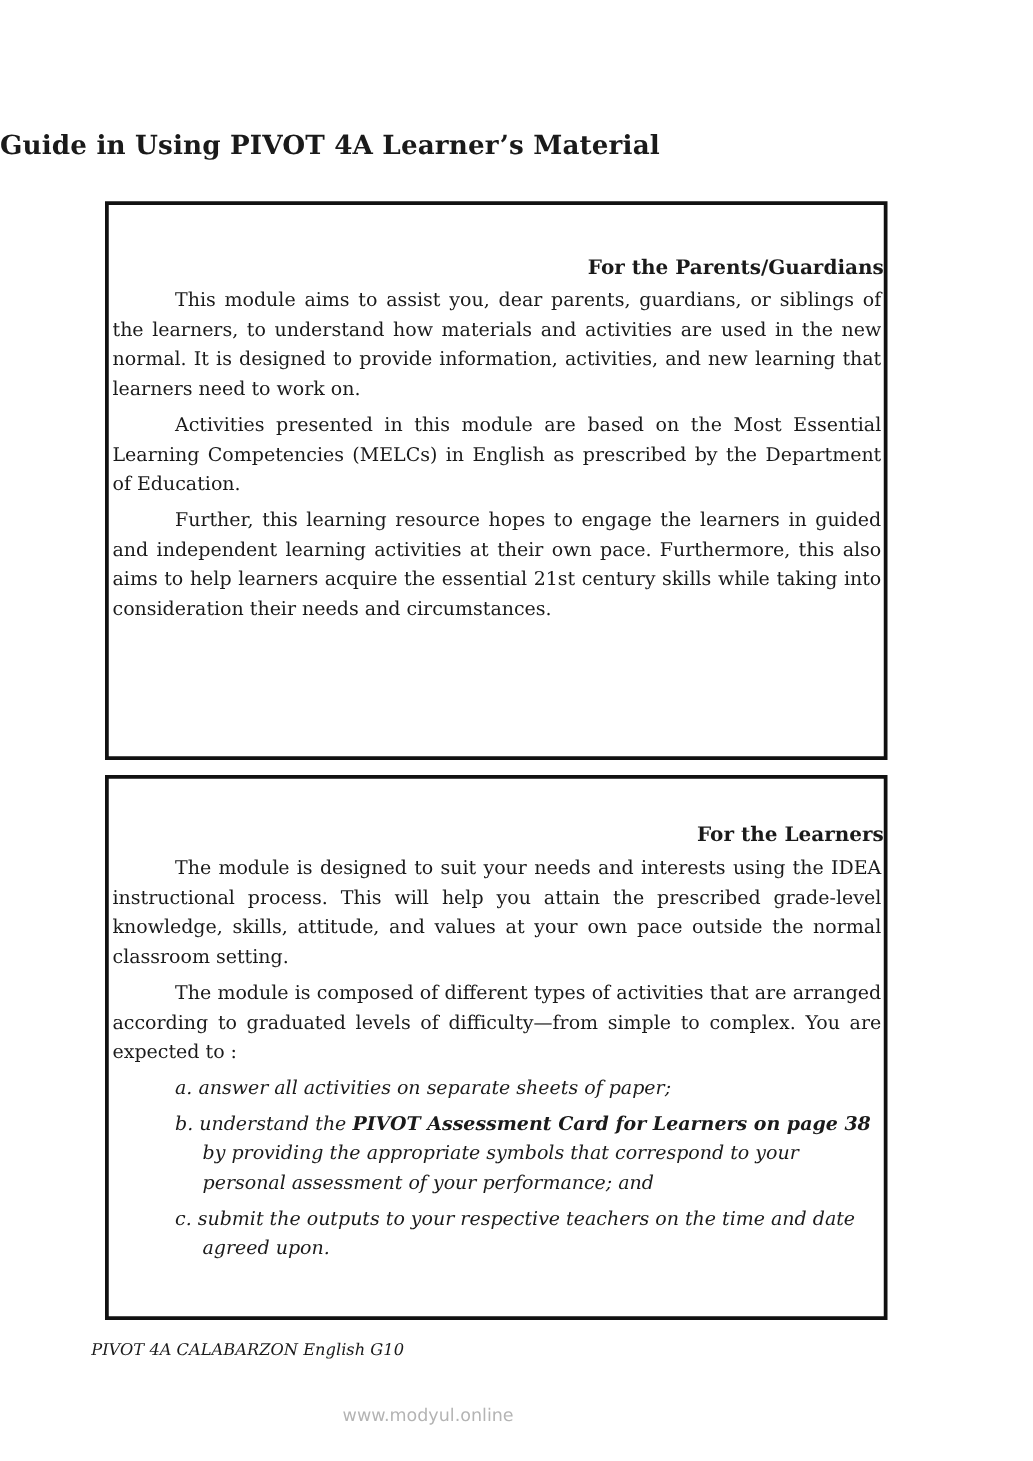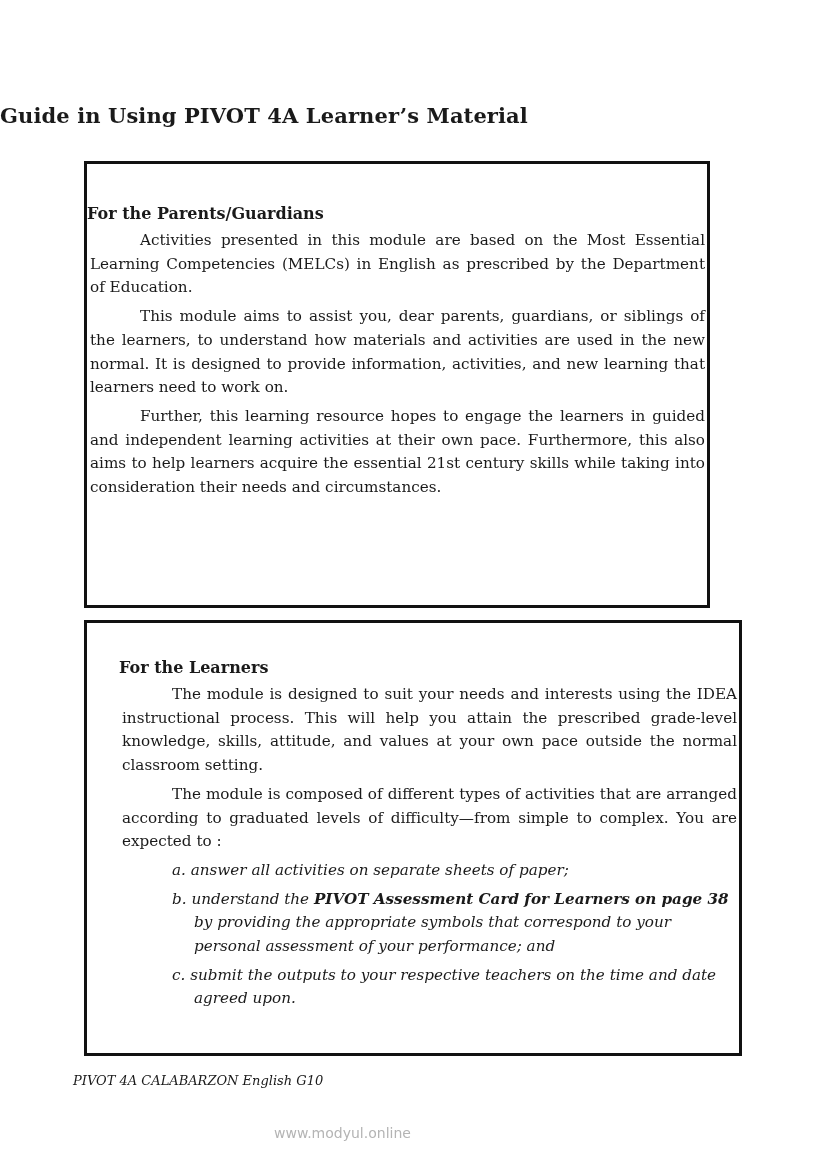--- a/index.html
+++ b/index.html
@@ -1,37 +1,37 @@
 <!DOCTYPE html>
 <html><head>
 <meta charset="utf-8">
 <style>
   html, body { margin: 0; padding: 0; background: #ffffff; }
   body { width: 826px; height: 1169px; position: relative; font-family: "DejaVu Serif", serif; color: #1a1a1a; overflow: hidden; }
   .title { position: absolute; left: 0; width: 794px; top: 103px; font-weight: bold; font-size: 21px; letter-spacing: 0.1px; }
   .box { position: absolute; left: 84px; width: 620px; border: 3px solid #111; box-sizing: content-box; }
   .box1 { top: 161px; height: 441px; }
-  .box2 { top: 620px; height: 430px; padding-left: 32px; }
-  .box-head { text-align: left; font-weight: bold; font-size: 16px; margin-top: 40px; margin-bottom: 6px; }
+  .box2 { top: 620px; height: 430px; }
+  .box-head { text-align: right; font-weight: bold; font-size: 16px; margin-top: 40px; margin-bottom: 6px; }
   .box2 .box-head { margin-top: 35px; }
   .para { font-size: 15.2px; line-height: 23.7px; text-align: justify; text-indent: 50px; margin: 0 2px 5px 3px; }
   .list { margin: 0 2px 0 3px; font-size: 15.2px; line-height: 23.7px; }
   .li { padding-left: 72px; text-indent: -22px; margin-bottom: 5px; font-style: italic; }
   .footer { position: absolute; left: 73px; top: 1073px; font-style: italic; font-size: 13px; }
   .watermark { position: absolute; left: 0; width: 685px; top: 1125px; text-align: center; font-family: "DejaVu Sans", sans-serif; font-size: 14px; color: #b4b4b4; }
 </style>
 </head>
 <body>
 
 <div class="title">Guide in Using PIVOT 4A Learner’s Material</div>
 
 <div class="box box1">
   <div class="box-head">For the Parents/Guardians</div>
+  <p class="para">This module aims to assist you, dear parents, guardians, or siblings of the learners, to understand how materials and activities are used in the new normal. It is designed to provide information, activities, and new learning that learners need to work on.</p>
   <p class="para">Activities presented in this module are based on the Most Essential  Learning Competencies (MELCs) in English as prescribed by the Department of Education.</p>
-  <p class="para">This module aims to assist you, dear parents, guardians, or siblings of the learners, to understand how materials and activities are used in the new normal. It is designed to provide information, activities, and new learning that learners need to work on.</p>
   <p class="para">Further, this learning resource hopes to engage the learners in guided and independent learning activities at their own pace. Furthermore, this also aims to help learners acquire the essential 21st century skills while taking into consideration their needs and circumstances.</p>
 </div>
 
 <div class="box box2">
   <div class="box-head">For the Learners</div>
   <p class="para">The module is designed to suit your needs and interests using the IDEA instructional process. This will help you attain the  prescribed grade-level knowledge, skills, attitude, and values at your own pace outside the normal classroom setting.</p>
   <p class="para">The module is composed of different types of activities that are arranged according to graduated levels of difficulty—from simple to complex. You are expected to :</p>
   <div class="list">
     <div class="li">
       <span>a.</span>

